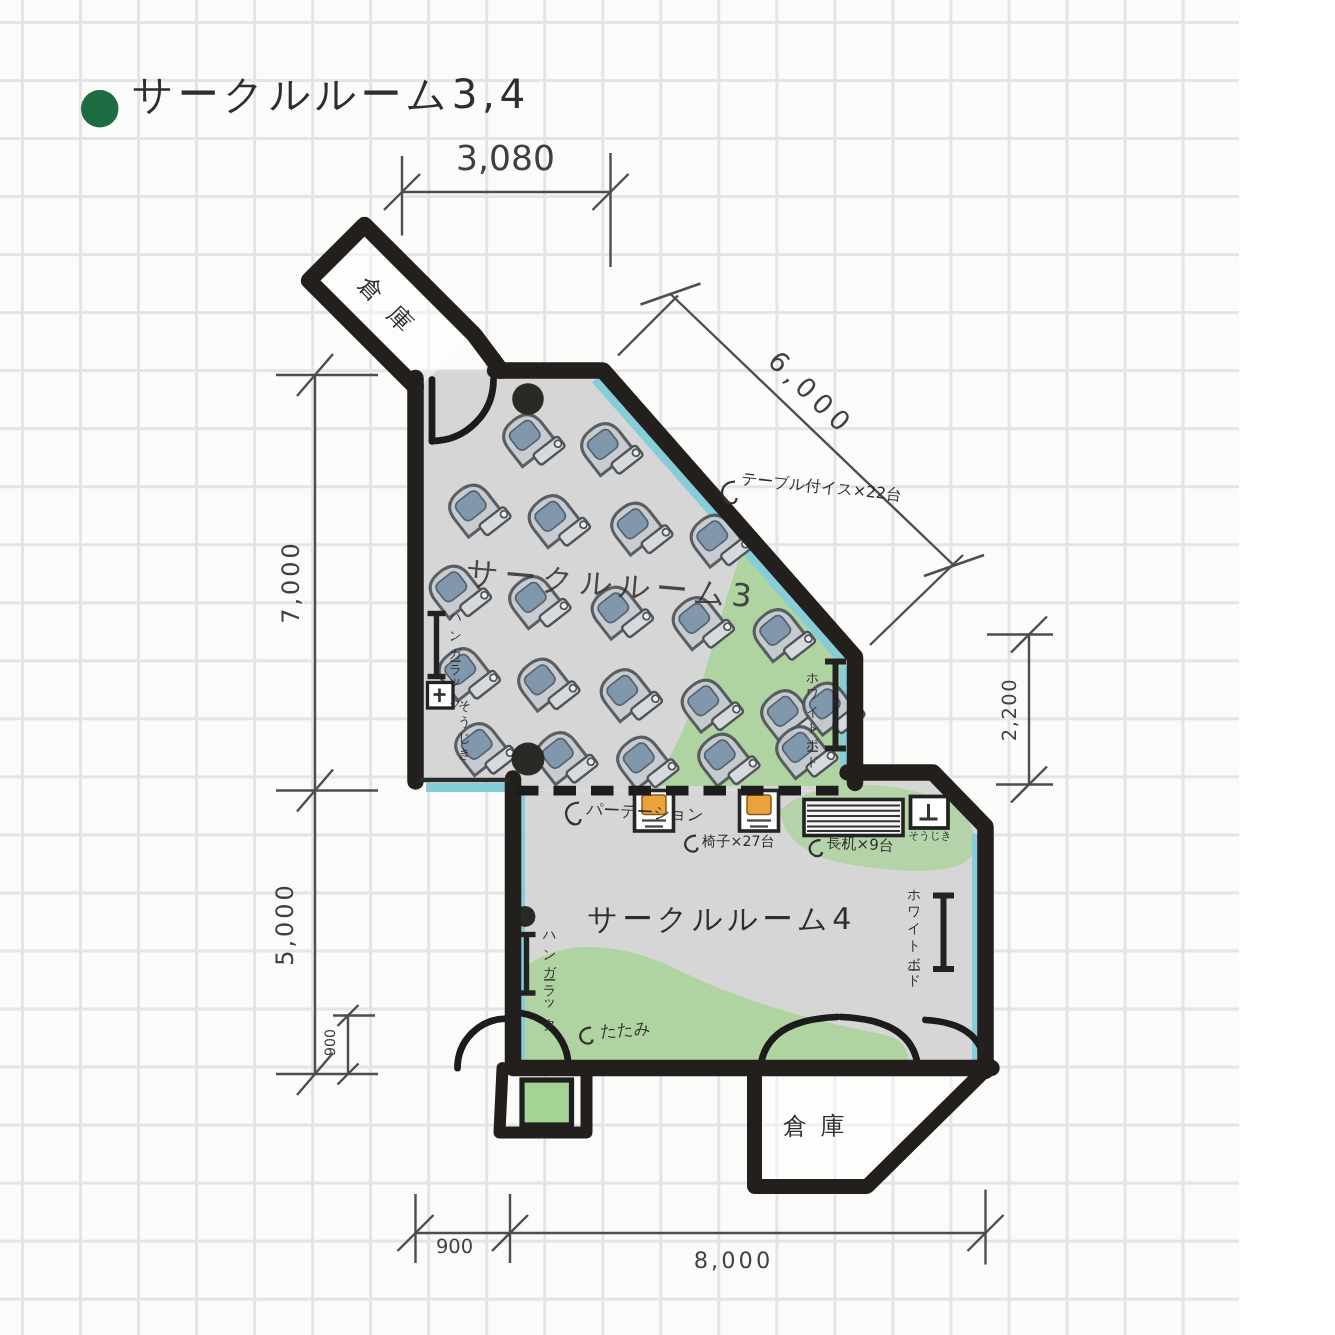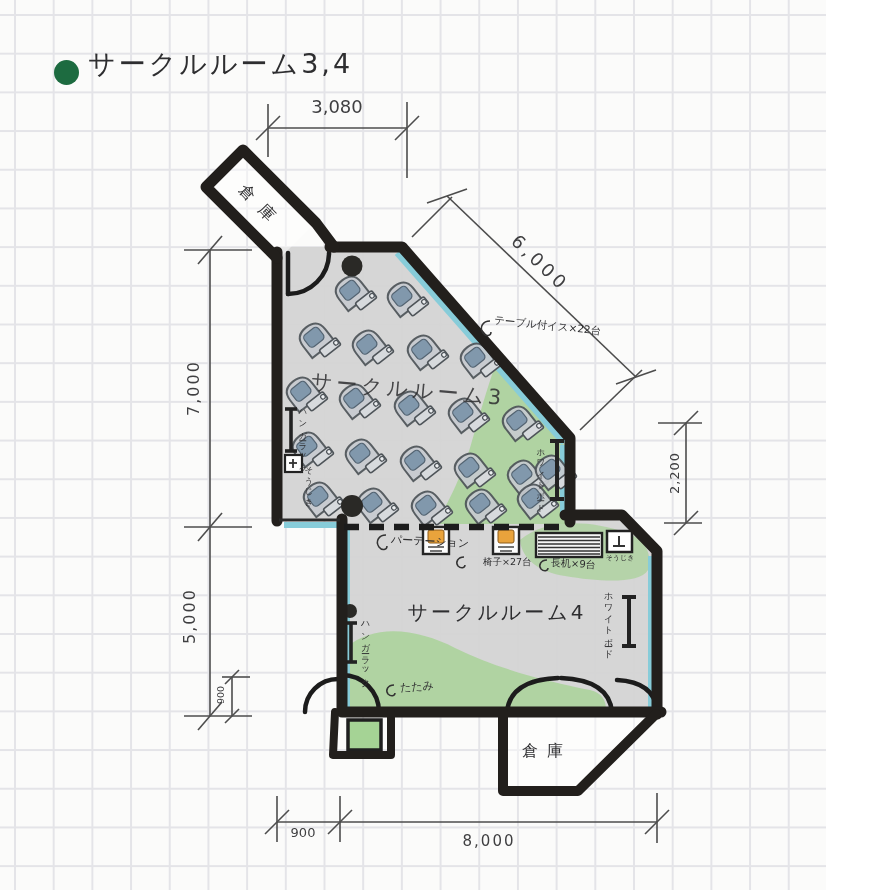--- a/index.html
+++ b/index.html
@@ -228,36 +228,36 @@
     <g stroke="#333" stroke-width="1.5" fill="none">
       <path d="M 490,321 C 483,321 479,327 483,333 C 486,337 491,336 491,332"></path>
       <path d="M 386,535 C 379,535 375,541 379,547 C 382,551 387,550 387,546"></path>
       <path d="M 464,557 C 458,557 455,562 458,566 C 461,569 465,568 465,565"></path>
       <path d="M 547,560 C 541,560 538,565 541,569 C 544,572 548,571 548,568"></path>
       <path d="M 394,685 C 388,685 385,690 388,694 C 391,697 395,696 395,693"></path>
     </g>
   </svg>
 
   <div class="lbl hand c" style="left:408px;top:390px;font-size:21px;letter-spacing:4px;transform:translate(-50%,-50%) rotate(5deg);opacity:.85;">サークルルーム3</div>
-  <div class="lbl hand c" style="left:481px;top:612px;font-size:20px;letter-spacing:3px;margin-left:16px;">サークルルーム4</div>
+  <div class="lbl hand c" style="left:481px;top:612px;font-size:20px;letter-spacing:3px;">サークルルーム4</div>
   <div class="lbl hand c" style="left:261px;top:207px;font-size:16px;letter-spacing:12px;transform:translate(-50%,-50%) rotate(46deg);">倉庫</div>
   <div class="lbl hand c" style="left:547px;top:751px;font-size:16px;letter-spacing:9px;">倉庫</div>
 
-  <div class="lbl dim c" style="left:337px;top:107px;font-size:18px;">3,080</div>
+  <div class="lbl dim c" style="left:337px;top:107px;font-size:23px;">3,080</div>
   <div class="lbl dim c" style="left:540px;top:263px;font-size:18px;letter-spacing:4px;transform:translate(-50%,-50%) rotate(44deg);">6,000</div>
   <div class="lbl dim c" style="left:194px;top:388px;font-size:16px;letter-spacing:2px;transform:translate(-50%,-50%) rotate(-90deg);">7,000</div>
   <div class="lbl dim c" style="left:190px;top:616px;font-size:16px;letter-spacing:2px;transform:translate(-50%,-50%) rotate(-90deg);">5,000</div>
   <div class="lbl dim c" style="left:221px;top:695px;font-size:9.5px;transform:translate(-50%,-50%) rotate(-90deg);">900</div>
   <div class="lbl dim c" style="left:674px;top:473px;font-size:13px;letter-spacing:1px;transform:translate(-50%,-50%) rotate(-90deg);">2,200</div>
   <div class="lbl dim c" style="left:303px;top:832px;font-size:13px;">900</div>
   <div class="lbl dim c" style="left:489px;top:841px;font-size:15px;letter-spacing:2px;text-align:right;">8,000</div>
 
   <div class="lbl hand" style="left:494px;top:320px;font-size:10.5px;transform:rotate(6deg);">テーブル付イス×22台</div>
   <div class="lbl hand" style="left:391px;top:536px;font-size:11px;transform:rotate(3deg);">パーテーション</div>
-  <div class="lbl hand" style="left:483px;top:557px;font-size:9.5px;">椅子×27台</div>
+  <div class="lbl hand" style="left:468px;top:557px;font-size:9.5px;">椅子×27台</div>
   <div class="lbl hand" style="left:551px;top:559px;font-size:10px;transform:rotate(3deg);">長机×9台</div>
   <div class="lbl hand c" style="left:620px;top:558px;font-size:7px;">そうじき</div>
   <div class="lbl hand v" style="left:303px;top:404px;font-size:8.5px;">ハンガーラック</div>
   <div class="lbl hand v" style="left:309px;top:460px;font-size:8.5px;">そうじき</div>
   <div class="lbl hand v" style="left:541px;top:443px;font-size:8.5px;">ホワイトボード</div>
   <div class="lbl hand v" style="left:365px;top:615px;font-size:9px;">ハンガーラック</div>
   <div class="lbl hand v" style="left:608px;top:586px;font-size:9px;">ホワイトボード</div>
   <div class="lbl hand" style="left:400px;top:681px;font-size:11px;transform:rotate(-4deg);">たたみ</div>
 
 </div>

